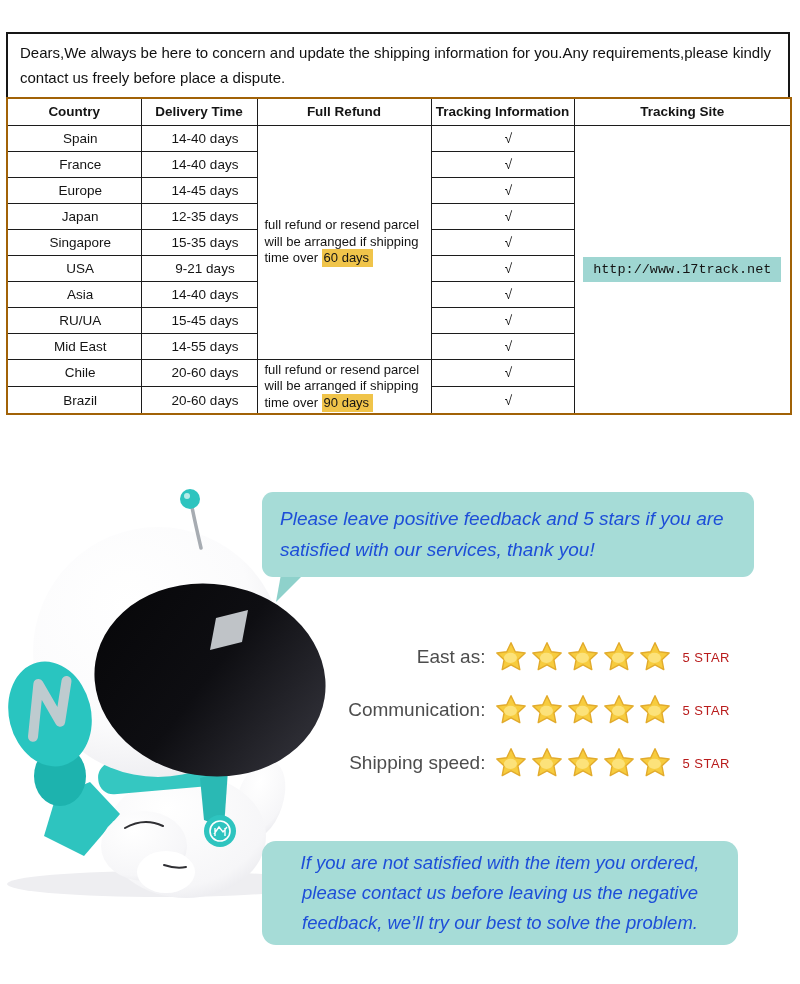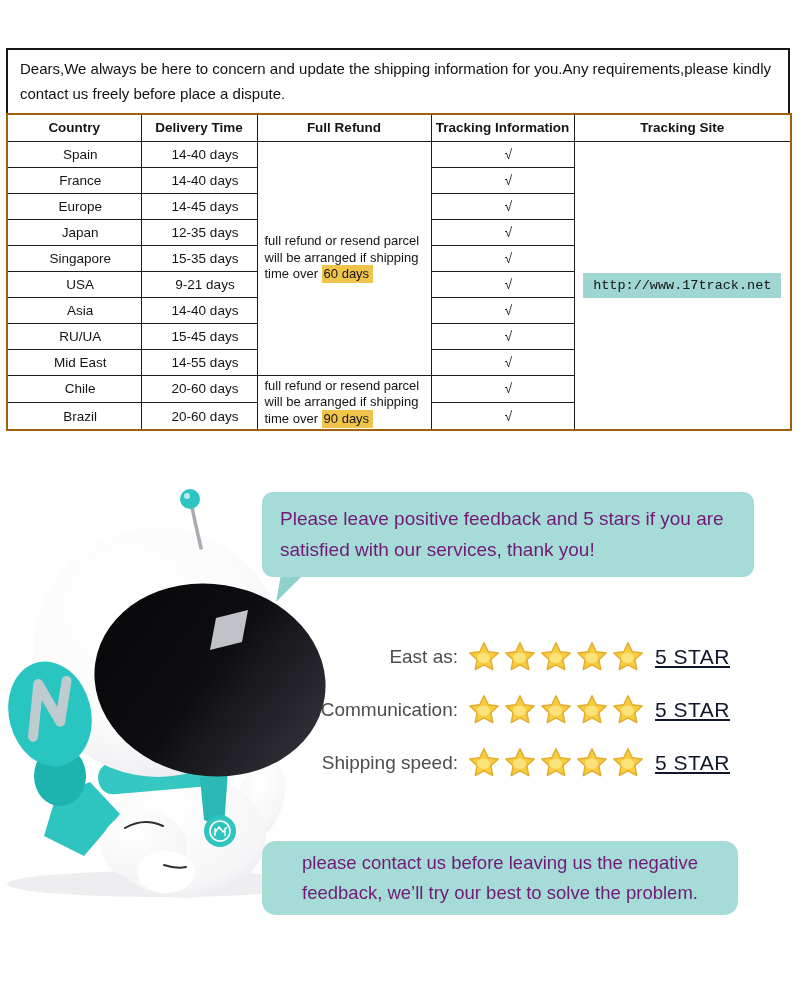--- a/index.html
+++ b/index.html
@@ -4,21 +4,21 @@
 <style>
   * { margin:0; padding:0; box-sizing:border-box; }
   html,body { background:#ffffff; }
   body { font-family:"Liberation Sans", sans-serif; color:#1a1a1a; }
   .page {
     position:relative; width:800px; height:984px; margin:0 auto;
     background:#ffffff; overflow:hidden;
   }
 
   
-  .sheet { position:absolute; left:6px; top:48px; width:784px; }
+  .sheet { position:absolute; left:6px; top:32px; width:784px; }
   .notice {
     border:2px solid #161616; padding:6px 12px 7px;
     font-size:15px; line-height:25px; color:#111;
   }
   table.ship-table {
     width:784px; border-collapse:collapse; margin-top:-2px;
     border:2px solid #a16207; table-layout:fixed;
   }
   .ship-table th, .ship-table td {
     border:1px solid #1c1c1c; font-size:13.5px; color:#141414;
@@ -29,22 +29,22 @@
   td.refund {
     text-align:left; vertical-align:middle; padding:2px 7px;
     font-size:13px; line-height:16.5px;
   }
   td.site { text-align:center; vertical-align:middle;font-family:Liberation Mono, monospace; }
   .hl-yellow { background:#f0c44a; padding:1px 4px 2px 2px; }
   .hl-teal  { background:#9fd6d2; padding:5px 10px; font-size:13.5px; }
 
   
   .bubble {
-    position:absolute; background:#a6dcd7; color:#701a75;
-    border-radius:11px; z-index:2;
+    position:absolute; background:#a6dcd7; color:#1d4ed8;
+    border-radius:11px; z-index:2;font-style:italic;
   }
   .bubble-top {
     left:262px; top:492px; width:492px;
     padding:11px 18px 12px; font-size:19px; line-height:31px;
   }
   .bubble-tail {
     position:absolute; left:276px; top:560px; width:42px; height:42px;
     background:#8ed1cb; clip-path:polygon(18% 0, 100% 0, 0 100%); z-index:1;
   }
   .bubble-bottom {
@@ -55,21 +55,21 @@
 
   
   .ratings { position:absolute; left:0; top:640px; width:730px; z-index:2; }
   .rating-row {
     display:flex; align-items:center; justify-content:flex-end;
     height:34px; margin-bottom:19px;
   }
   .rating-label { font-size:19px; color:#4d4d4d; }
   .stars { display:flex; align-items:center; margin:0 8px 0 9px; }
   .star { width:34px; height:34px; margin-right:2px; }
-  .rating-suffix { font-size:21px; color:#0f172a; letter-spacing:0.5px;text-decoration:underline; }
+  .rating-suffix { font-size:13px; color:#b91c1c; letter-spacing:0.5px; }
 
   
   .robot { position:absolute; left:-6px; top:484px; width:336px; height:414px; z-index:0; }
 </style>
 </head>
 <body>
 
 <div class="page">
 
   <section class="sheet">
@@ -301,17 +301,18 @@
             <path d="M12 1.9l3 6.4 7 .9-5.1 4.8 1.3 6.9L12 17.5l-6.2 3.4 1.3-6.9L2 9.2l7-.9z" fill="#f7cc3e" stroke="#e2ab2c" stroke-width="1" stroke-linejoin="round"></path>
             <ellipse cx="11.6" cy="12.6" rx="4.6" ry="3.6" fill="#fce27a"></ellipse>
           </svg>
       </span>
       <span class="rating-suffix">5 STAR</span>
     </div>
 
   </div>
 
   <div class="bubble bubble-bottom">
+    <div>If you are not satisfied with the item you ordered,</div>
     <div>please contact us before leaving us the negative</div>
     <div>feedback, we’ll try our best to solve the problem.</div>
   </div>
 
 </div>
 
 </body></html>

